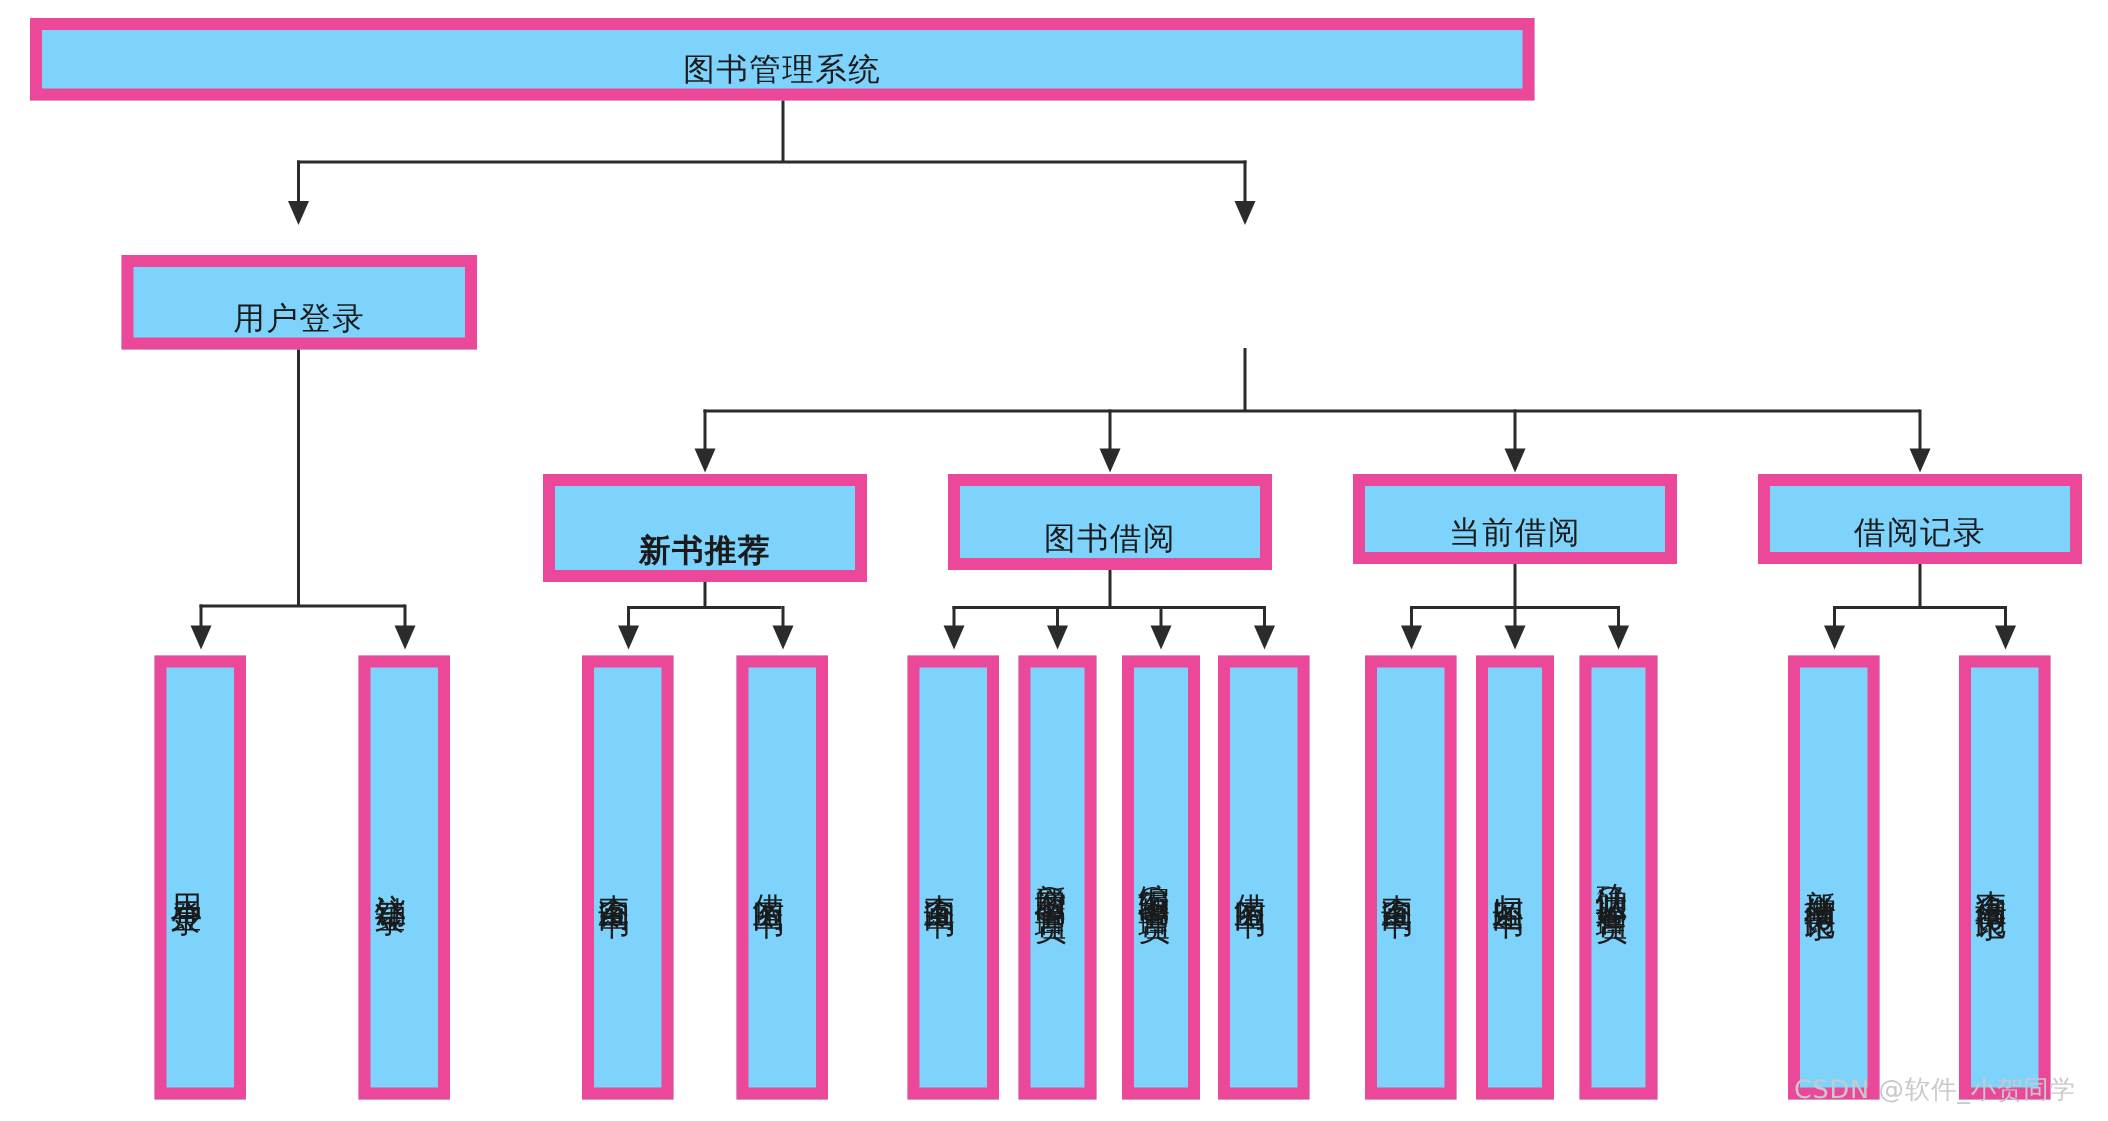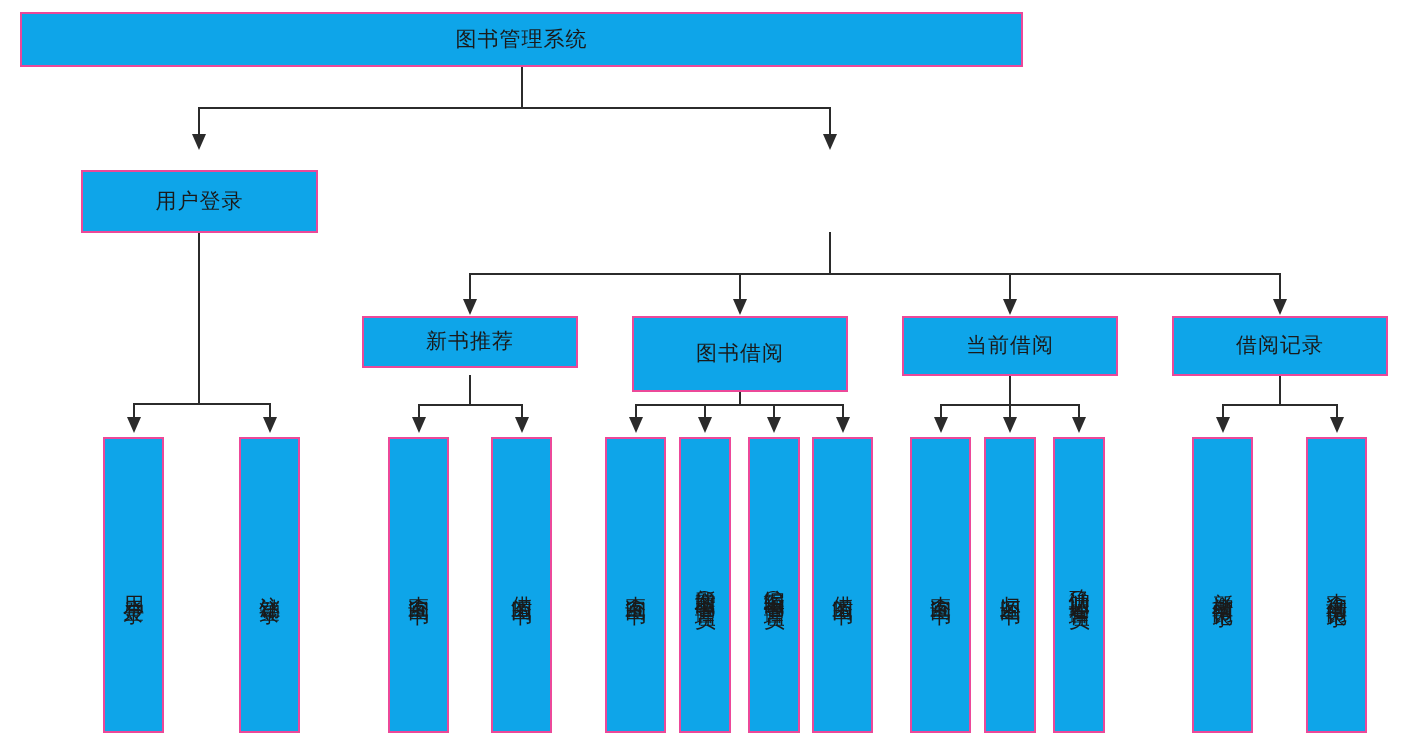--- a/index.html
+++ b/index.html
@@ -13,24 +13,24 @@
   #canvas {
     position: relative;
     width: 1405px;
     height: 747px;
     background: #ffffff;
     overflow: hidden;
   }
   .node {
     position: absolute;
     box-sizing: border-box;
-    border: 2px solid #ec4899;
-    background: #0ea5e9;
+    border: 8px solid #ec4899;
+    background: #7dd3fc;
     display: flex;
-    align-items: center;
+    align-items: flex-end;
     justify-content: center;
     color: #1a1a1a;
   }
   .node.horiz {
     font-size: 21px;
     letter-spacing: 1px;
     line-height: 1.2;
     text-align: center;
   }
   .node.vert {
@@ -135,25 +135,25 @@
 
   <div class="node horiz" style="left:20px; top:12px; width:1003px; height:55px;">
     <span>图书管理系统</span>
   </div>
 
   <div class="node horiz" style="left:81px; top:170px; width:237px; height:63px;">
     <span>用户登录</span>
   </div>
 
 
-  <div class="node horiz" style="left:362px; top:316px; width:216px; height:52px;">
+  <div class="node horiz" style="left:362px; top:316px; width:216px; height:72px;font-weight:bold;">
     <span>新书推荐</span>
   </div>
 
-  <div class="node horiz" style="left:632px; top:316px; width:216px; height:76px;">
+  <div class="node horiz" style="left:632px; top:316px; width:216px; height:64px;">
     <span>图书借阅</span>
   </div>
 
   <div class="node horiz" style="left:1172px; top:316px; width:216px; height:60px;">
     <span>借阅记录</span>
   </div>
 
   <div class="node horiz" style="left:902px; top:316px; width:216px; height:60px;">
     <span>当前借阅</span>
   </div>
@@ -195,14 +195,15 @@
     <span>确认归还（管理员）</span>
   </div>
 
   <div class="node vert" style="left:1192px; top:437px; width:61px; height:296px;">
     <span>新增借阅记录</span>
   </div>
   <div class="node vert" style="left:1306px; top:437px; width:61px; height:296px;">
     <span>查询借阅记录</span>
   </div>
 
+  <div id="watermark" style="left:1196px; top:715px;">CSDN @软件_小贺同学</div>
 
 </div>
 
 </body></html>

